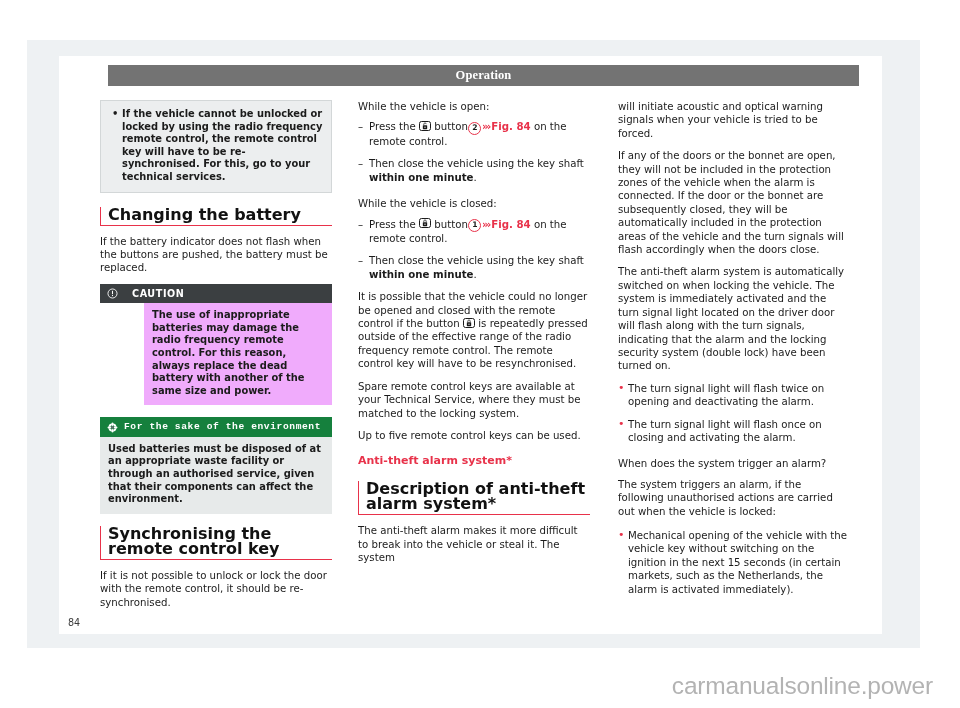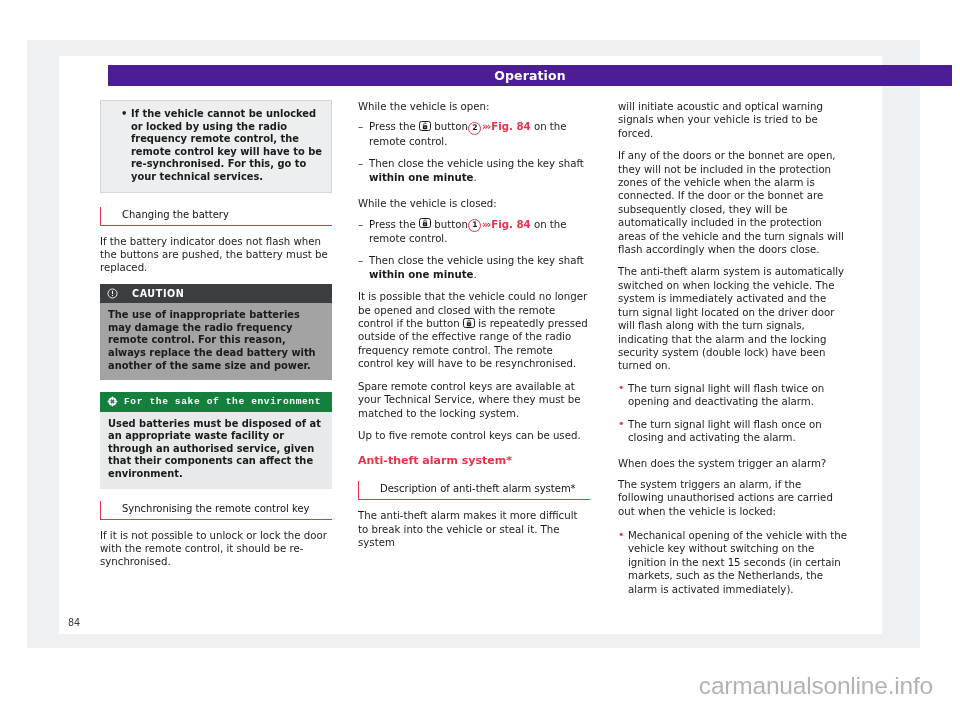--- a/index.html
+++ b/index.html
@@ -33,23 +33,24 @@
     width: 823px;
     height: 578px;
     background: #ffffff;
   }
 
   
   #header-band {
     position: absolute;
     left: 108px;
     top: 65px;
-    width: 844px;
+    width: 751px;
     height: 21px;
-    background: #4c1d95;
+    background: #737373;
+    font-family: Liberation Serif, serif;
   }
   #header-title {
     position: absolute;
     left: 0;
     right: 0;
     top: 3px;
     text-align: center;
     color: #ffffff;
     font-size: 12.5px;
     font-weight: bold;
@@ -69,21 +70,21 @@
   #col-mid   { left: 358px; }
   #col-right { left: 618px; }
 
   p { margin: 0 0 9px 0; }
   p:last-child { margin-bottom: 0; }
 
   
   .note-box {
     background: #eceeef;
     border: 1px solid #d3d7d8;
-    padding: 7px 8px 8px 20px;
+    padding: 7px 8px 8px 11px;
     margin-bottom: 14px;
   }
   .note-box p {
     margin: 0;
     font-weight: bold;
     font-size: 9.9px;
     line-height: 12.6px;
     padding-left: 10px;
     position: relative;
   }
@@ -98,26 +99,25 @@
 
   
   .sec-head {
     position: relative;
     border-bottom: 1.6px solid #e8324a;
     border-left: 1.6px solid #e8324a;
     padding: 0 0 3px 7px;
     margin: 4px 0 9px 0;
   }
   .sec-head span {
-    font-size: 10px;
-    font-weight: normal;
+    font-size: 16px;
+    font-weight: bold;
     color: #111111;
     line-height: 15px;
     display: block;
-    margin-left: 14px;
   }
 
   
   .chapter-head {
     color: #e8324a;
     font-size: 11px;
     font-weight: bold;
     margin: 4px 0 11px 0;
     line-height: 19px;
   }
@@ -136,21 +136,21 @@
   }
   .adm-head.caution { background: #3b3f41; gap: 14px; }
   .adm-head.env     { background: #15803d; font-family: Liberation Mono, monospace; }
   .adm-body {
     padding: 6px 8px 8px 8px;
     font-size: 9.9px;
     line-height: 12.6px;
     font-weight: bold;
     color: #1b1b1b;
   }
-  .adm-body.caution { background: #a3a3a3; }
+  .adm-body.caution { background: #f0abfc; margin-left: 44px; }
   .adm-body.env     { background: #e7eaea; }
   .adm-body p { margin: 0; }
 
   .adm-icon {
     width: 11px;
     height: 11px;
     display: inline-block;
     flex: 0 0 auto;
   }
 
@@ -400,13 +400,13 @@
   <div class="rbullet">The turn signal light will flash once on closing and activating the alarm.</div>
 
   <div class="subhead" style="margin-top:13px;">When does the system trigger an alarm?</div>
 
   <p>The system triggers an alarm, if the following unauthorised actions are carried out when the vehicle is locked:</p>
 
   <div class="rbullet" style="margin-top:11px;">Mechanical opening of the vehicle with the vehicle key without switching on the ignition in the next 15 seconds (in certain markets, such as the Netherlands, the alarm is activated immediately).</div>
 </div>
 
 <div id="page-number">84</div>
-<div id="watermark">carmanualsonline.info</div>
+<div id="watermark">carmanualsonline.power</div>
 
 </body></html>

